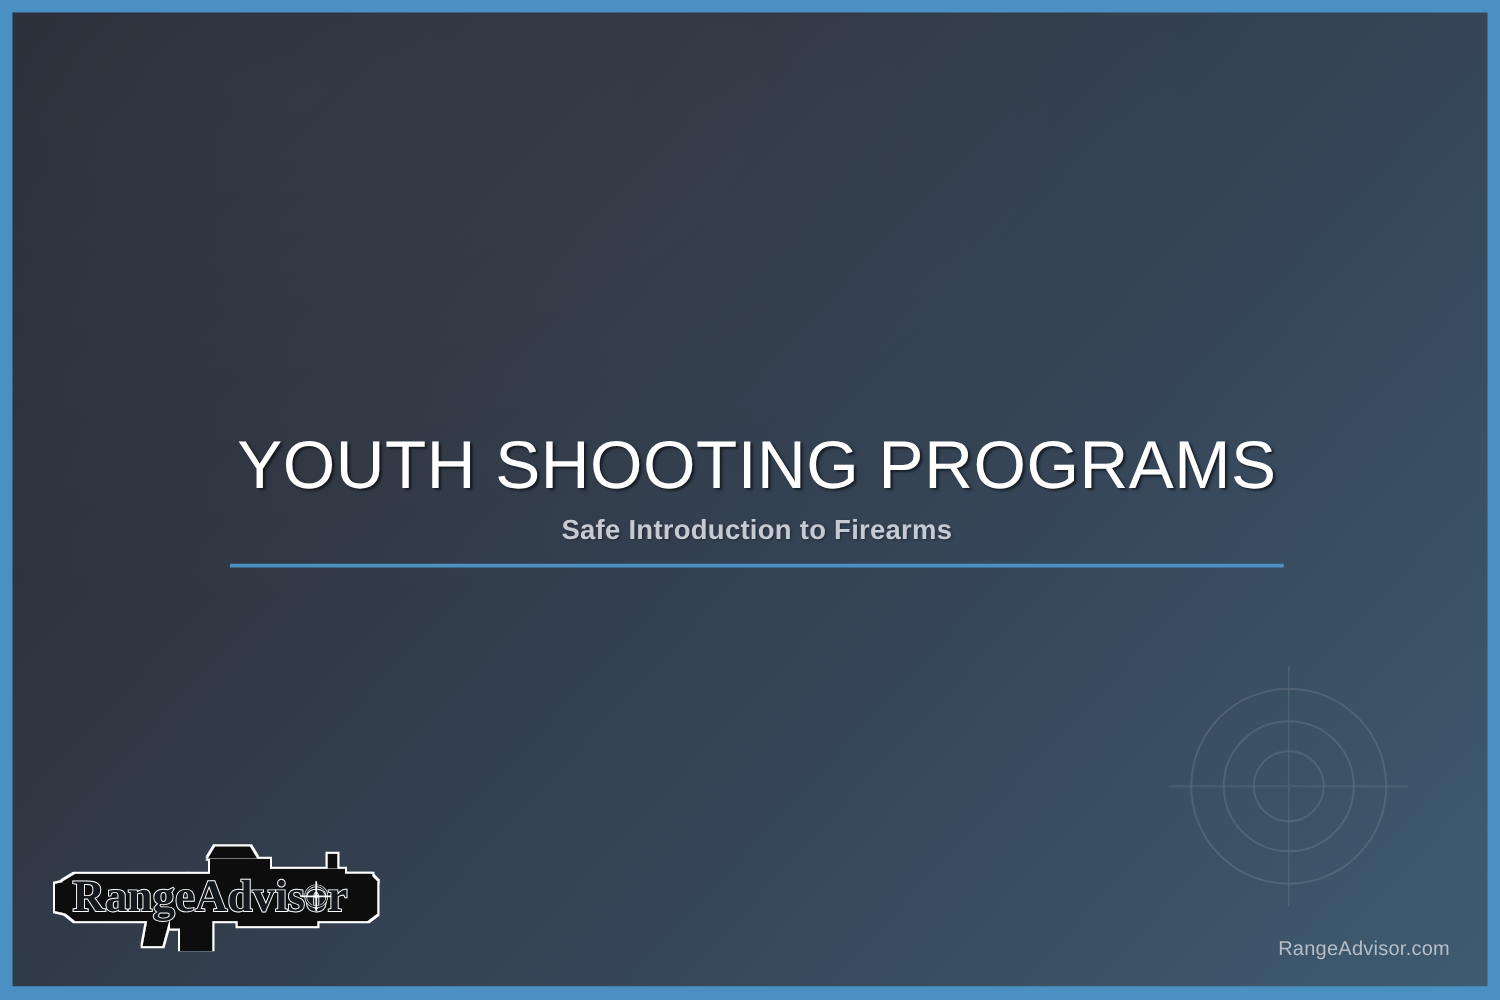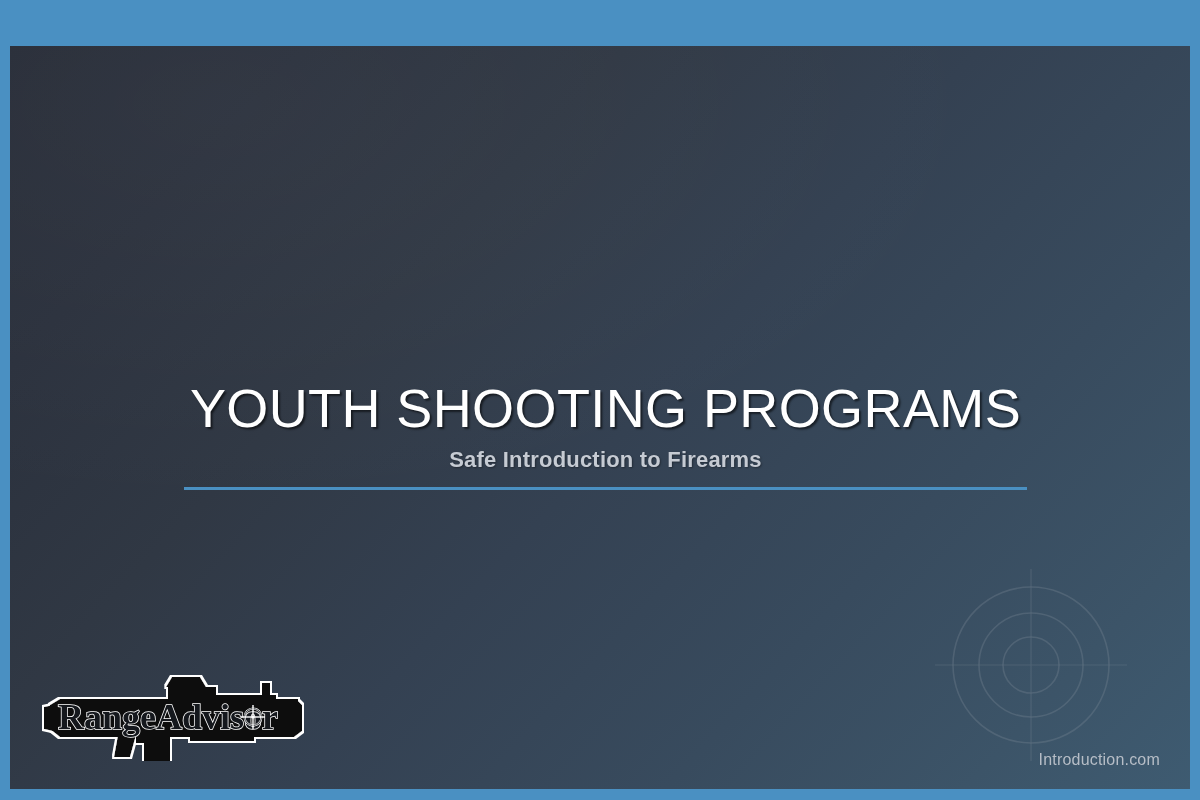--- a/index.html
+++ b/index.html
@@ -36,21 +36,20 @@
     bottom: 11px;
     background: linear-gradient(133deg,
                 #272c37 0%,
                 #2b313d 16%,
                 #303844 33%,
                 #344152 52%,
                 #384b5e 72%,
                 #3c5468 88%,
                 #3e5b71 100%);
     overflow: hidden;
-    margin-top: 36px;
   }
 
   
   #sheen {
     position: absolute;
     inset: 0;
     background: radial-gradient(ellipse 120% 100% at 18% 8%,
                 rgba(255,255,255,0.035) 0%,
                 rgba(255,255,255,0.0) 55%);
     pointer-events: none;
@@ -148,21 +147,21 @@
         </g>
       </svg>
     </div>
 
     <div id="title-block">
       <div id="slide-title">YOUTH SHOOTING PROGRAMS</div>
       <div id="slide-subtitle">Safe Introduction to Firearms</div>
       <div id="title-divider"></div>
     </div>
 
-    <div id="footer-site">Introduction.com</div>
+    <div id="footer-site">RangeAdvisor.com</div>
 
     <div id="brand-logo">
       <svg width="280" height="92" viewBox="0 0 280 92" xmlns="http://www.w3.org/2000/svg">
         <defs>
 
           <filter id="lg-outline" x="-20%" y="-20%" width="140%" height="140%">
             <feMorphology operator="dilate" radius="1.6" in="SourceAlpha" result="thick"></feMorphology>
             <feFlood flood-color="#ffffff" result="wht"></feFlood>
             <feComposite in="wht" in2="thick" operator="in" result="ring"></feComposite>
             <feMerge>

